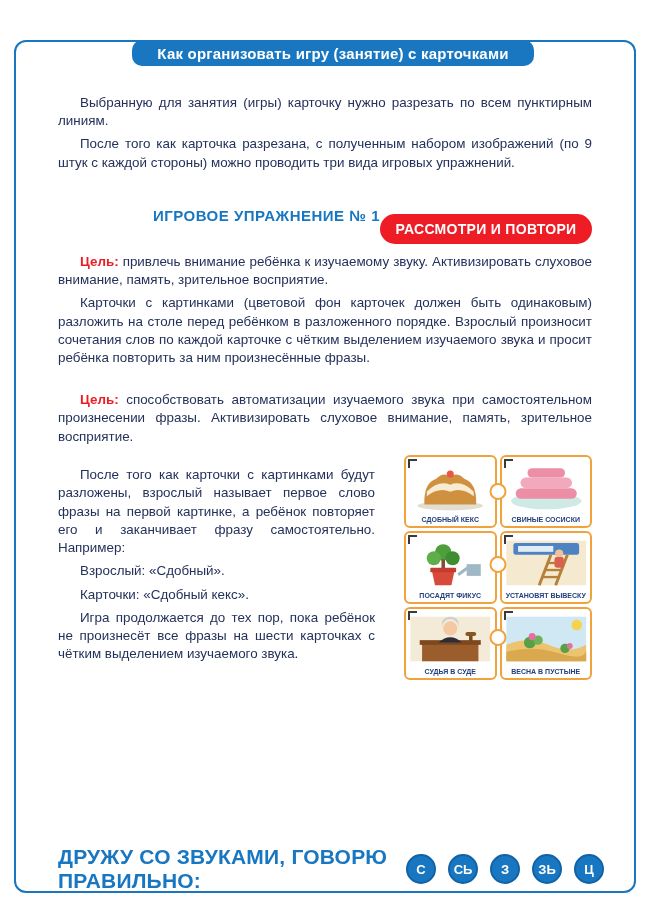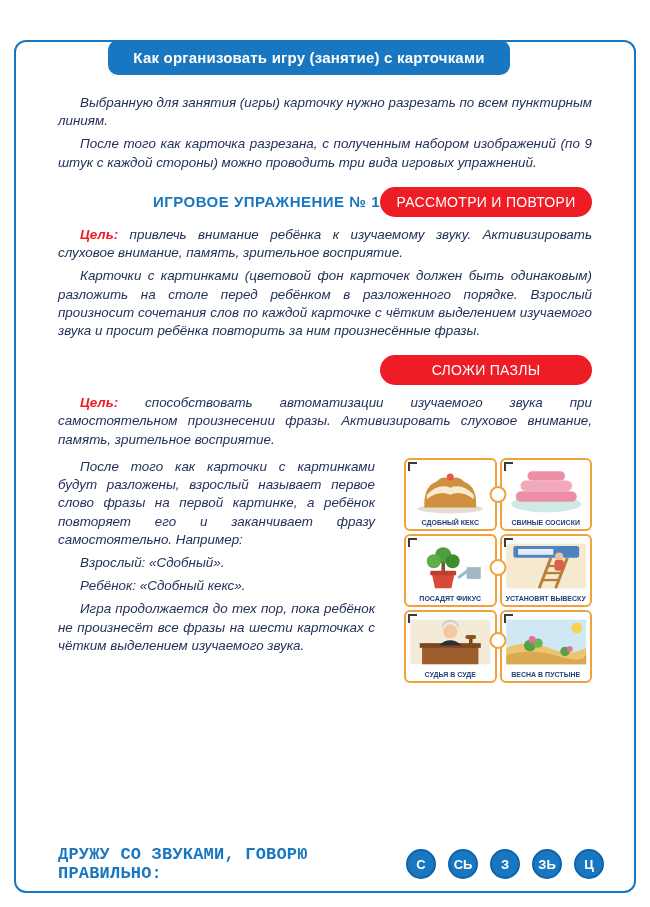--- a/index.html
+++ b/index.html
@@ -1,44 +1,44 @@
 <!DOCTYPE html>
 <html lang="ru"><head>
 <meta charset="utf-8">
 <title>Как организовать игру (занятие) с карточками</title>
 <style>
   html,body{margin:0;padding:0;background:#fff;}
   body{font-family:"Liberation Sans",sans-serif;}
   .page{position:relative;width:650px;height:907px;background:#fff;overflow:hidden;color:#24315a;}
   .frame{position:absolute;left:14px;right:14px;top:40px;bottom:14px;border:2px solid #1877c0;border-radius:12px;pointer-events:none;}
-  .banner{position:absolute;left:108px;top:40px;width:402px;height:35px;background:#1877c0;border-radius:10px;
+  .banner{position:absolute;left:132px;top:40px;width:402px;height:26px;background:#1877c0;border-radius:10px;
           color:#fff;font-weight:bold;font-size:15px;display:flex;align-items:center;justify-content:center;letter-spacing:.2px;}
   .content{position:absolute;left:58px;right:58px;top:94px;}
-  p.para{margin:0 0 5px;text-align:justify;text-indent:22px;font-size:13.4px;line-height:1.36;font-style:italic;}
+  p.para{margin:0 0 5px;text-align:justify;text-indent:22px;font-size:13.4px;line-height:1.36;}
   .attention{margin:7px 0;}
   .b{font-weight:bold;}
   .red{color:#ee1c25;}
   .sec-head{display:flex;align-items:center;justify-content:flex-end;margin:15px 0 9px;}
   .sec-title{color:#1877c0;font-weight:bold;font-size:15px;letter-spacing:.5px;}
-  .badge{width:212px;background:#ee1c25;color:#fff;font-weight:normal;font-size:14px;text-align:center;
-         padding:7px 0;border-radius:17px;letter-spacing:.3px;}
-  .two-col{display:flex;gap:29px;margin-top:9px;}
+  .badge{width:212px;background:#ee1c25;color:#fff;font-weight:bold;font-size:14px;text-align:center;
+         padding:7px 0;border-radius:17px;letter-spacing:.3px;margin-top:27px;}
+  .two-col{display:flex;gap:29px;margin-top:9px;align-items:center;}
   .left{flex:1;min-width:0;}
   .grid{width:188px;flex:none;position:relative;display:grid;grid-template-columns:1fr 1fr;gap:3px;align-content:start;}
   .card{position:relative;height:66px;border:2px solid #f0a23c;border-radius:6px;background:#fff;
         padding:2px 2px 1px;display:flex;flex-direction:column;box-sizing:content-box;}
   .illus{flex:1;display:flex;align-items:center;justify-content:center;overflow:hidden;}
   .illus svg{width:100%;height:100%;}
   .caption{font-size:7px;font-weight:bold;color:#23407a;text-align:center;line-height:1.15;padding:1px 0;}
   .corner{position:absolute;top:2px;left:2px;width:7px;height:7px;border-top:2px solid #3a3a3a;border-left:2px solid #3a3a3a;}
   .knob{position:absolute;width:13px;height:13px;background:#fff;border:2px solid #f0a23c;border-radius:50%;
         left:50%;transform:translateX(-50%);z-index:2;}
   .knob.k1{top:28px;} .knob.k2{top:101px;} .knob.k3{top:174px;}
   .footer{position:absolute;left:58px;right:46px;top:845px;display:flex;align-items:center;}
-  .f-text{color:#1877c0;font-weight:bold;font-size:17px;letter-spacing:.2px;font-family:Liberation Mono, monospace;}
+  .f-text{color:#1877c0;font-weight:bold;font-size:21px;letter-spacing:.2px;}
   .sounds{margin-left:auto;display:flex;gap:12px;}
   .sound{width:30px;height:30px;border-radius:50%;background:#1877c0;border:2px solid #0f63a6;box-sizing:border-box;
          color:#fff;font-weight:bold;font-size:13px;display:flex;align-items:center;justify-content:center;}
 </style>
 </head>
 <body>
 
 <div class="page">
   <div class="frame"></div>
   <div class="banner">Как организовать игру (занятие) с карточками</div>
@@ -55,33 +55,32 @@
       <div class="badge">РАССМОТРИ И ПОВТОРИ</div>
     </div>
 
     <p class="para">
       <span class="red b">Цель:</span>
       <span>привлечь внимание ребёнка к изучаемому звуку. Активизировать слуховое внимание, память, зрительное восприятие.</span>
     </p>
     <p class="para">Карточки с картинками (цветовой фон карточек должен быть одинаковым) разложить на столе перед ребёнком в разложенного порядке. Взрослый произносит сочетания слов по каждой карточке с чётким выделением изучаемого звука и просит ребёнка повторить за ним произнесённые фразы.</p>
 
     <div class="sec-head">
-      <div class="badge">СЛОЖИ ПАЗЛЫ</div>
     </div>
 
     <p class="para">
       <span class="red b">Цель:</span>
       <span>способствовать автоматизации изучаемого звука при самостоятельном произнесении фразы. Активизировать слуховое внимание, память, зрительное восприятие.</span>
     </p>
 
     <div class="two-col">
       <div class="left">
         <p class="para">После того как карточки с картинками будут разложены, взрослый называет первое слово фразы на первой картинке, а ребёнок повторяет его и заканчивает фразу самостоятельно. Например:</p>
         <p class="para">Взрослый: «Сдобный».</p>
-        <p class="para">Ребёнок: «Сдобный кекс».</p>
+        <p class="para">Карточки: «Сдобный кекс».</p>
         <p class="para">Игра продолжается до тех пор, пока ребёнок не произнесёт все фразы на шести карточках с чётким выделением изучаемого звука.</p>
       </div>
 
       <div class="grid">
 
         <div class="card">
           <div class="corner"></div>
           <div class="illus">
             <svg viewBox="0 0 72 42">
               <ellipse cx="36" cy="37" rx="28" ry="4" fill="#e3ded2"></ellipse>

